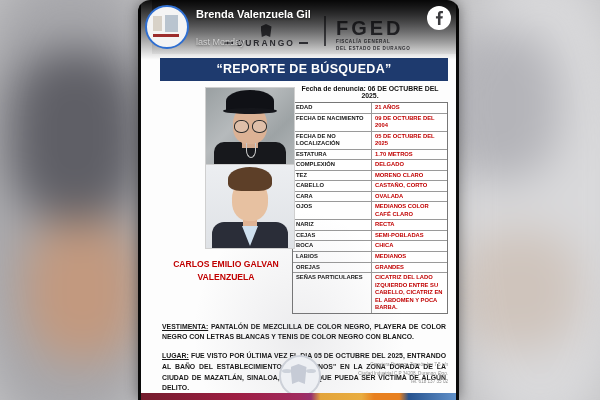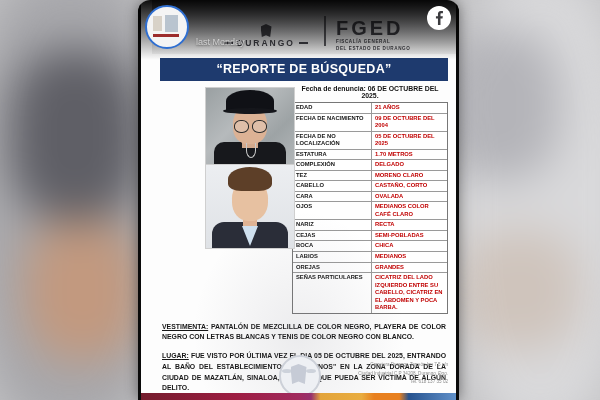--- a/index.html
+++ b/index.html
@@ -139,20 +139,24 @@
               <div class="p1-chain"></div>
             </div>
             <div class="photo photo2">
               <div class="p2-suit"></div>
               <div class="p2-neck"></div>
               <div class="p2-shirt"></div>
               <div class="p2-face"></div>
               <div class="p2-hair"></div>
             </div>
           </div>
+          <div class="name">
+            <div>CARLOS EMILIO GALVAN</div>
+            <div>VALENZUELA</div>
+          </div>
         </div>
         <div class="right">
           <div class="fecha">Fecha de denuncia: 06 DE OCTUBRE DEL 2025.</div>
           <div class="attrs">
               <div class="trow">
                 <div class="tlabel">EDAD</div>
                 <div class="tvalue">21 AÑOS</div>
               </div>
               <div class="trow">
                 <div class="tlabel">FECHA DE NACIMIENTO</div>
@@ -244,20 +248,21 @@
 
       <div class="stripe"></div>
     </div>
 
     <div class="post-overlay">
       <div class="avatar">
         <div class="mini1"></div>
         <div class="mini2"></div>
         <div class="mini3"></div>
       </div>
+      <div class="author">Brenda Valenzuela Gil</div>
       <div class="post-time">last Monday</div>
       <div class="fb">
         <svg width="14" height="14" viewBox="0 0 16 16">
           <path d="M10.5 2.5h2V0h-2.3C7.6 0 6.8 1.8 6.8 3.6V6H4.5v2.7h2.3V16h2.9V8.7h2.3l.4-2.7H9.7V4c0-.9.3-1.5.8-1.5z" fill="#3b3b3e"></path>
         </svg>
       </div>
     </div>
   </div>
 </div>
 

